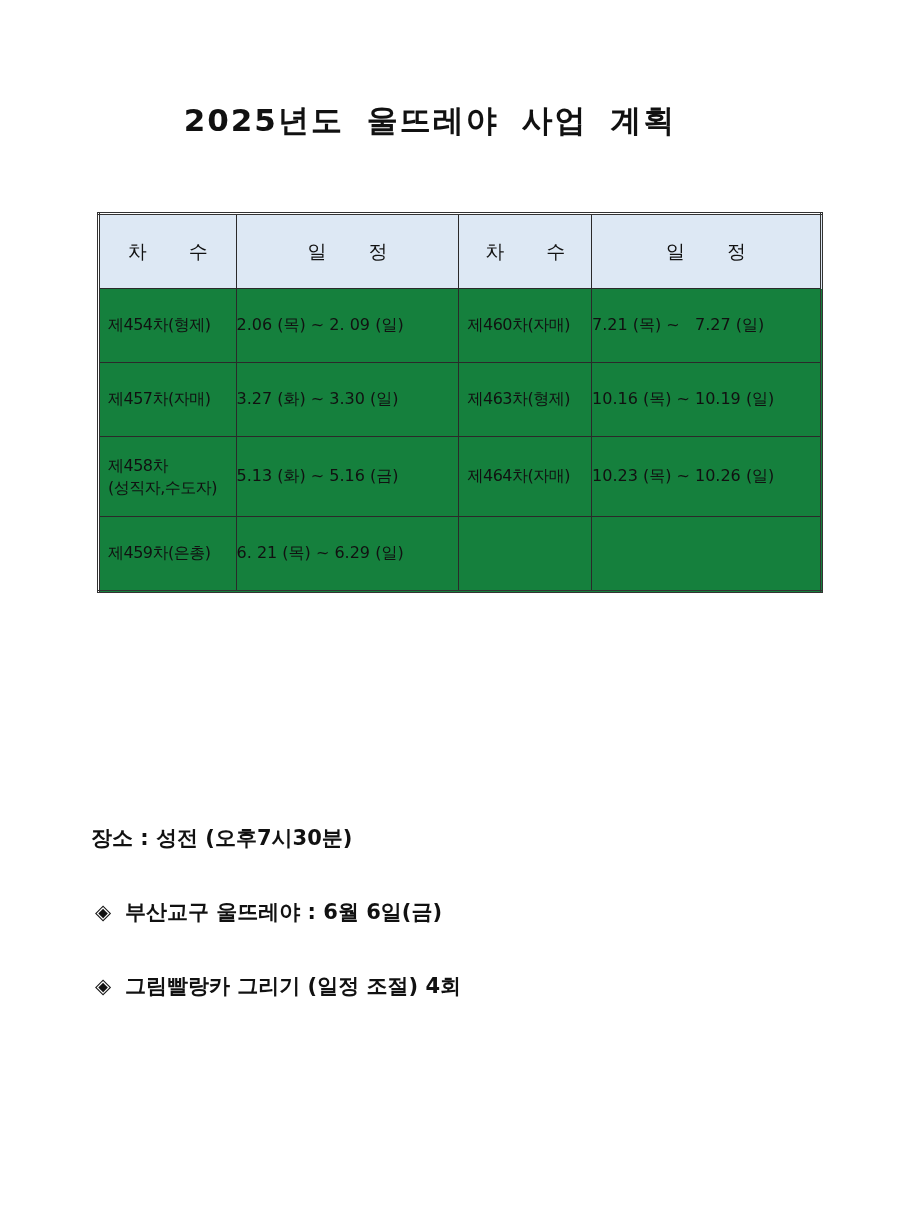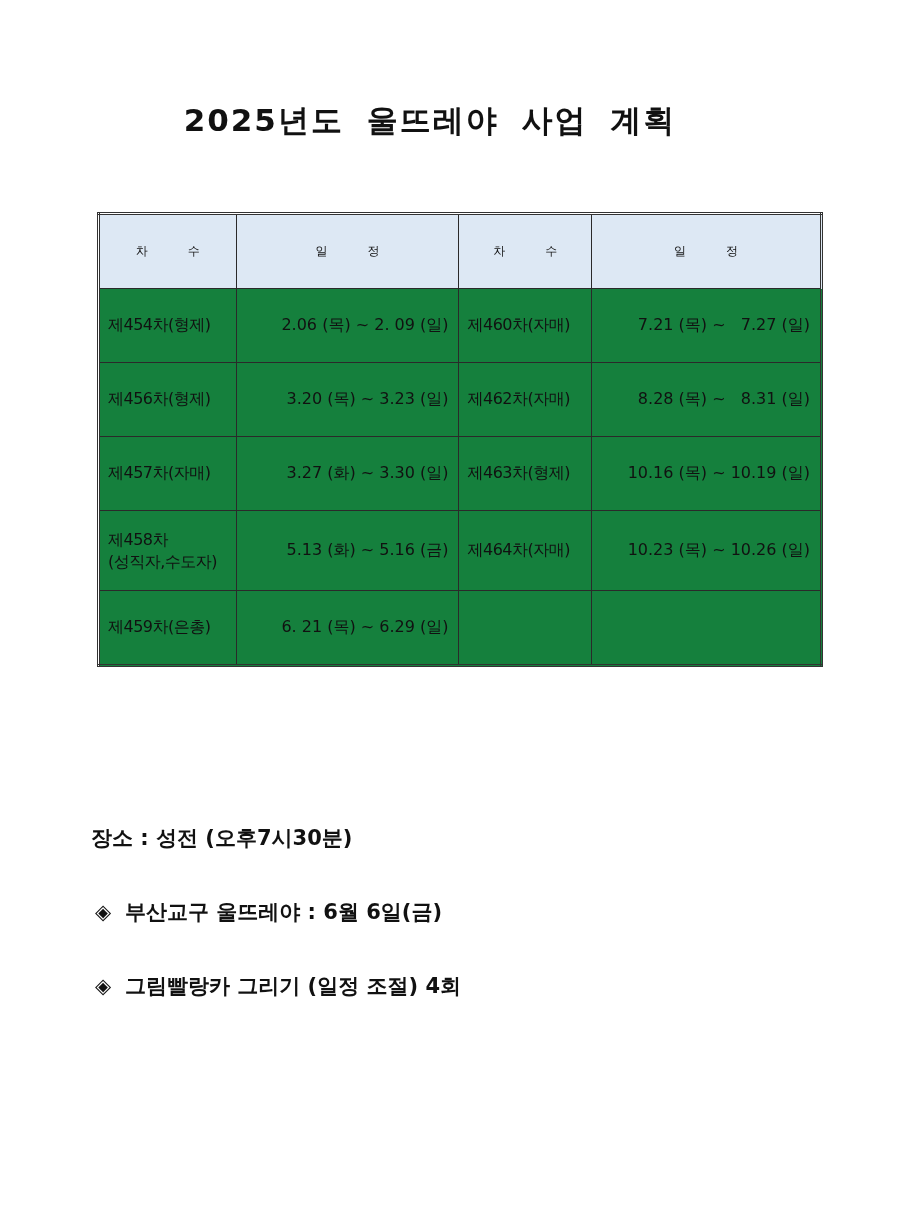--- a/index.html
+++ b/index.html
@@ -39,21 +39,21 @@
     .sched-table td, .sched-table th {
       border: 1.5px solid #2a2a2a;
       padding: 0;
       font-weight: normal;
       vertical-align: middle;
     }
     .sched-table th {
       background: #dde8f4;
       height: 73px;
       text-align: center;
-      font-size: 12px;
+      font-size: 19px;
       word-spacing: 36px;
     }
     .sched-table td {
       height: 73px;
       background: #15803d;
     }
     .sched-table tr.tall td { height: 79px; }
     .col-round { width: 137px; }
     .col-date { width: 222px; }
     .col-round2 { width: 132px; }
@@ -63,21 +63,21 @@
       padding-left: 8px;
       letter-spacing: -0.5px;
     }
     td.round.multi {
       line-height: 22px;
       white-space: pre-line;
       padding-right: 6px;
       margin-top: 36px;
     }
     td.date {
-      text-align: right;
+      text-align: left;
       padding-right: 10px;
       white-space: pre;
       letter-spacing: 0;
     }
     .notes {
       position: absolute;
       left: 91px;
       top: 820px;
       font-size: 21px;
       font-weight: bold;
@@ -113,26 +113,20 @@
     </tr>
   </thead>
   <tbody>
     <tr>
       <td class="round">제454차(형제)</td>
       <td class="date">2.06 (목) ~ 2. 09 (일)</td>
       <td class="round">제460차(자매)</td>
       <td class="date">7.21 (목) ~   7.27 (일)</td>
     </tr>
     <tr>
-      <td class="round">제456차(형제)</td>
-      <td class="date">3.20 (목) ~ 3.23 (일)</td>
-      <td class="round">제462차(자매)</td>
-      <td class="date">8.28 (목) ~   8.31 (일)</td>
-    </tr>
-    <tr>
       <td class="round">제457차(자매)</td>
       <td class="date">3.27 (화) ~ 3.30 (일)</td>
       <td class="round">제463차(형제)</td>
       <td class="date">10.16 (목) ~ 10.19 (일)</td>
     </tr>
     <tr class="tall">
       <td class="round multi">제458차
 (성직자,수도자)</td>
       <td class="date">5.13 (화) ~ 5.16 (금)</td>
       <td class="round">제464차(자매)</td>

